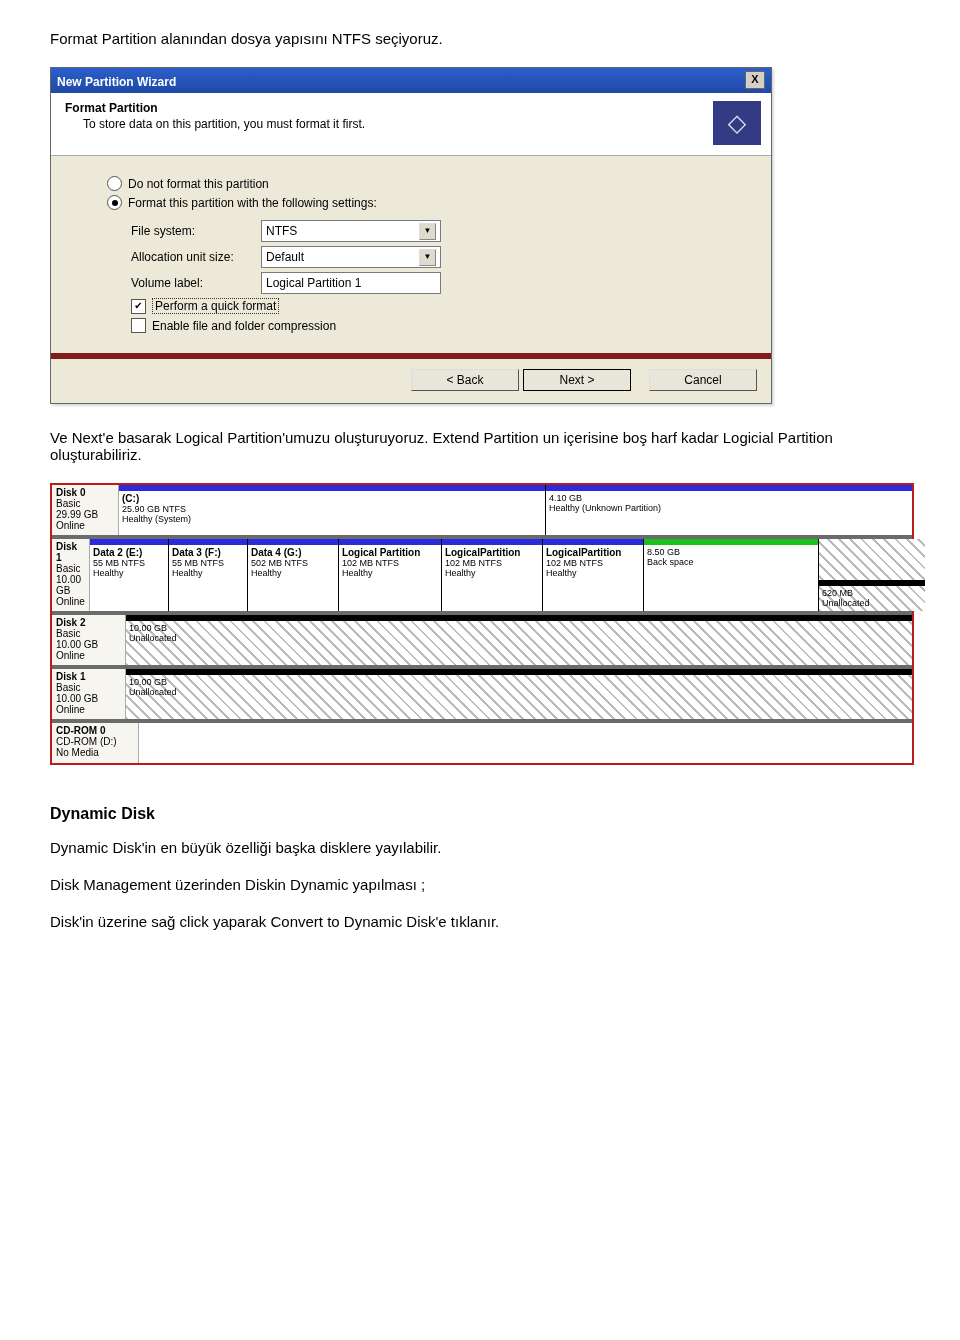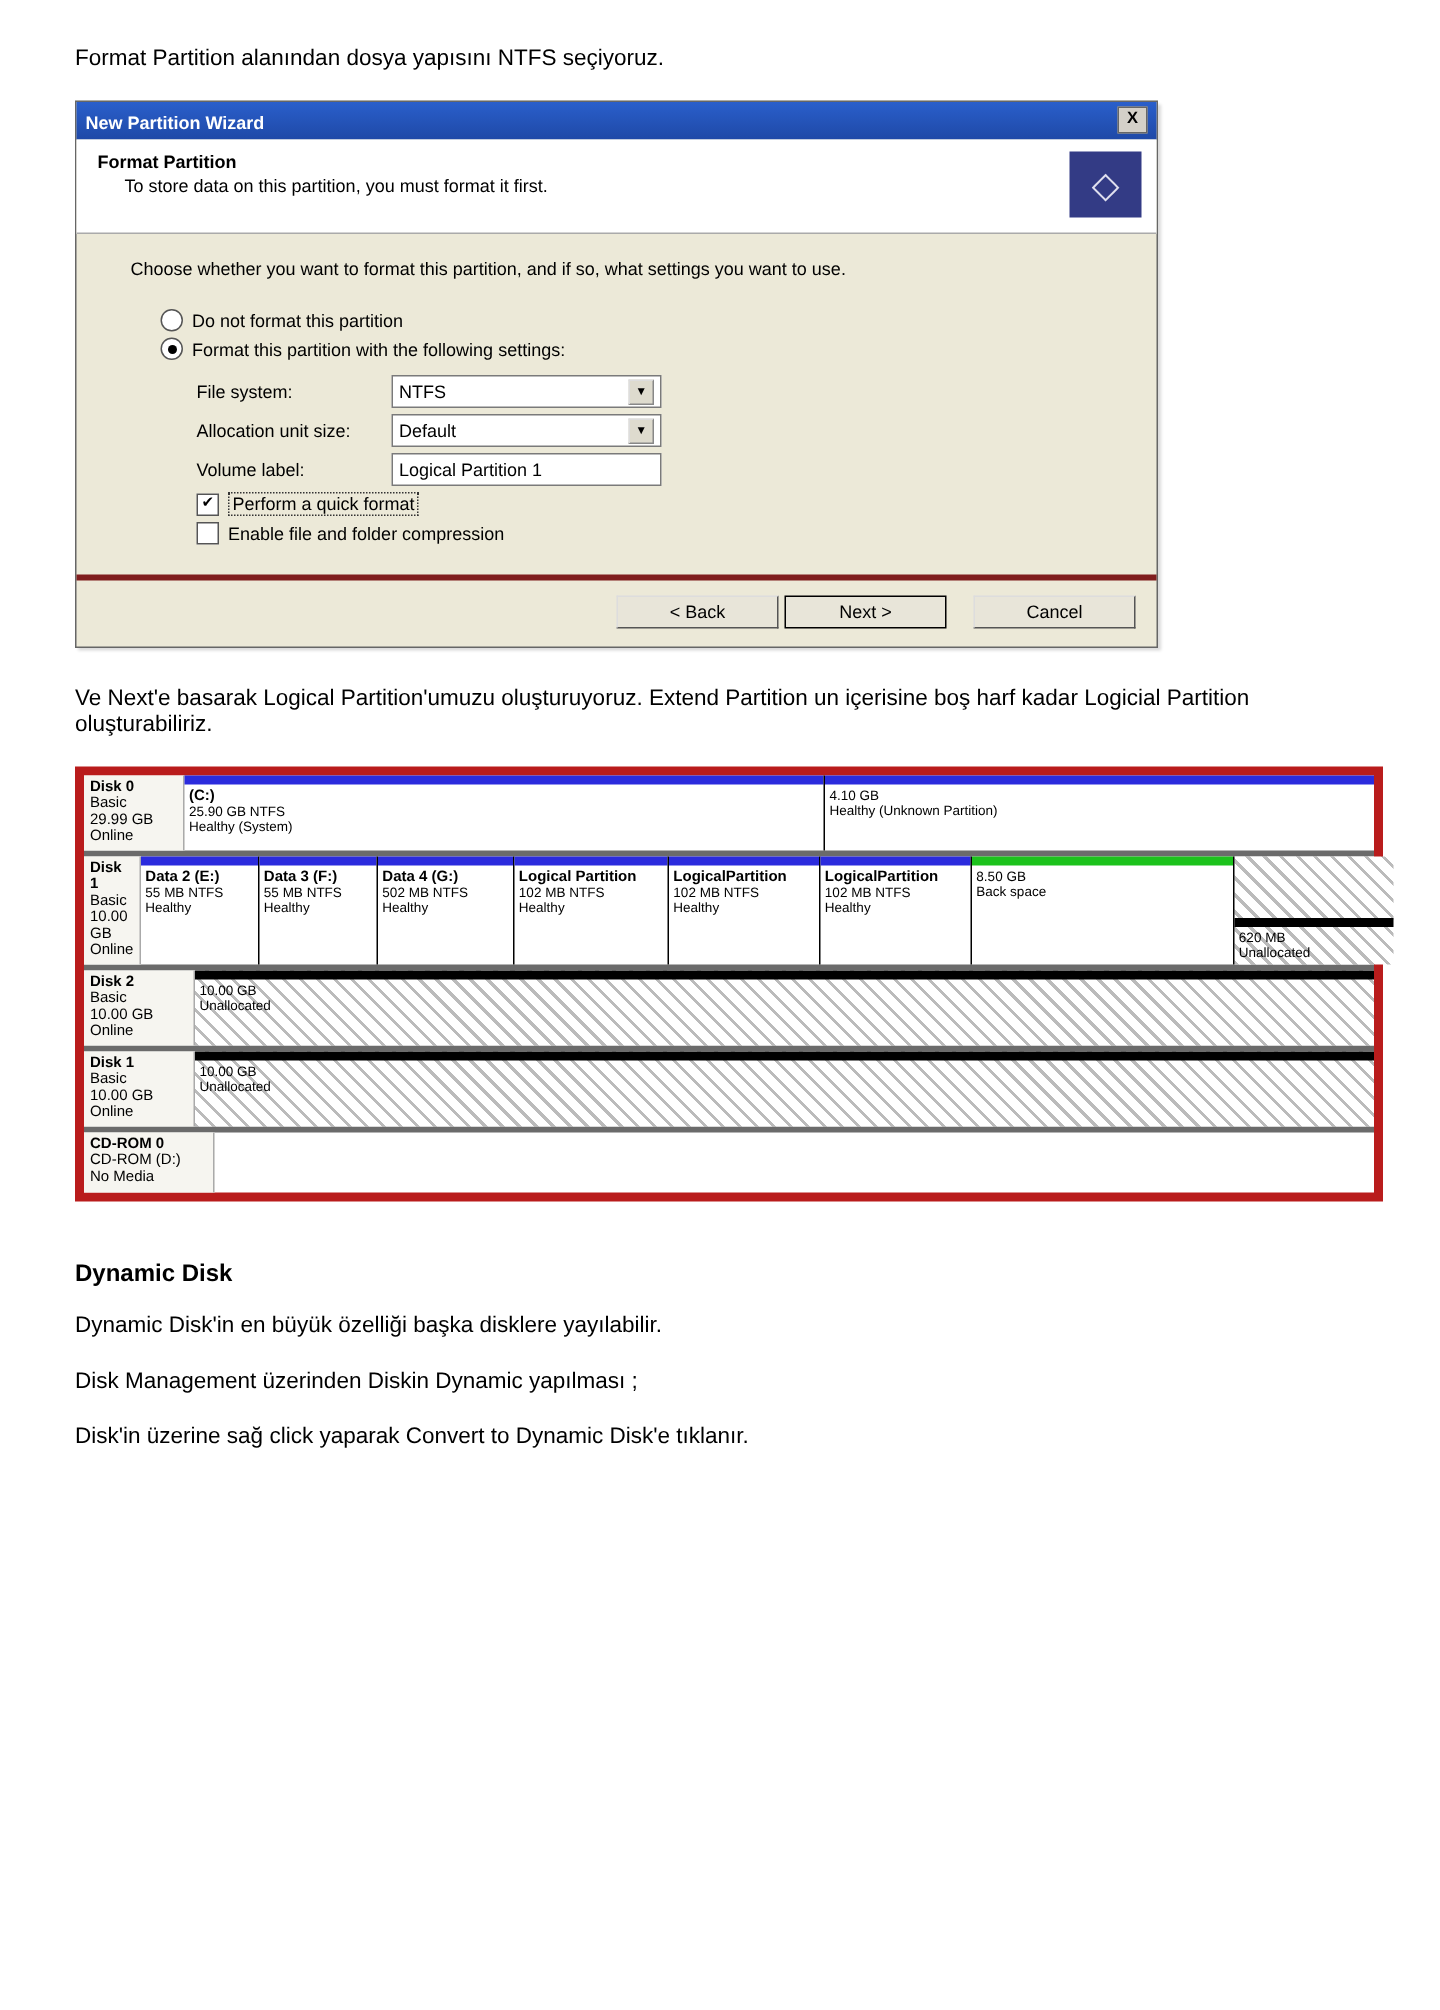--- a/index.html
+++ b/index.html
@@ -110,40 +110,40 @@
     background: #dedbce; font-size: 8px; line-height: 13px; text-align: center;
     margin-left: 6px;
   }
   .check-row { display: flex; align-items: center; margin: 4px 0; font-size: 12px; }
   .checkbox {
     width: 13px; height: 13px; border: 1px solid #555; background: #fff;
     margin-right: 6px; font-size: 10px; line-height: 12px; text-align: center;
   }
   .dotted { border: 1px dotted #333; padding: 0 2px; }
   .btnbar {
-    border-top: 4px solid #7f1d1d;
+    border-top: 6px solid #7f1d1d;
     padding: 10px 14px 12px 14px;
     display: flex;
     justify-content: flex-end;
     gap: 4px;
   }
   .btn {
     min-width: 90px;
     padding: 3px 8px;
     font-size: 12px;
     text-align: center;
     border: 1px solid #555;
     border-top-color: #ddd; border-left-color: #ddd;
     background: #e8e5d9;
   }
 
   
   .dm {
     width: 860px;
-    border: 6px solid #b91c1c;
+    border: 2px solid #b91c1c;
     margin: 14px 0 20px 0;
     font-family: Tahoma, Verdana, sans-serif;
     font-size: 10px;
     background: #fff;
   }
   .dm-row {
     display: flex;
     border-top: 4px solid #6b6b6b;
   }
   .dm-row:first-child { border-top: none; }
@@ -186,21 +186,20 @@
     <span class="close-box">X</span>
   </div>
   <div class="header-panel">
     <div class="header-text">
       <div class="header-title">Format Partition</div>
       <div class="header-sub">To store data on this partition, you must format it first.</div>
     </div>
     <div class="header-icon">◇</div>
   </div>
   <div class="body-panel">
-    <div class="body-intro">Choose whether you want to format this partition, and if so, what settings you want to use.</div>
     <div class="radio-row">
       <span class="radio-open"></span>
       <span>Do not format this partition</span>
     </div>
     <div class="radio-row">
       <span class="radio-dot"></span>
       <span>Format this partition with the following settings:</span>
     </div>
     <div class="settings-block">
       <div class="field-row">

